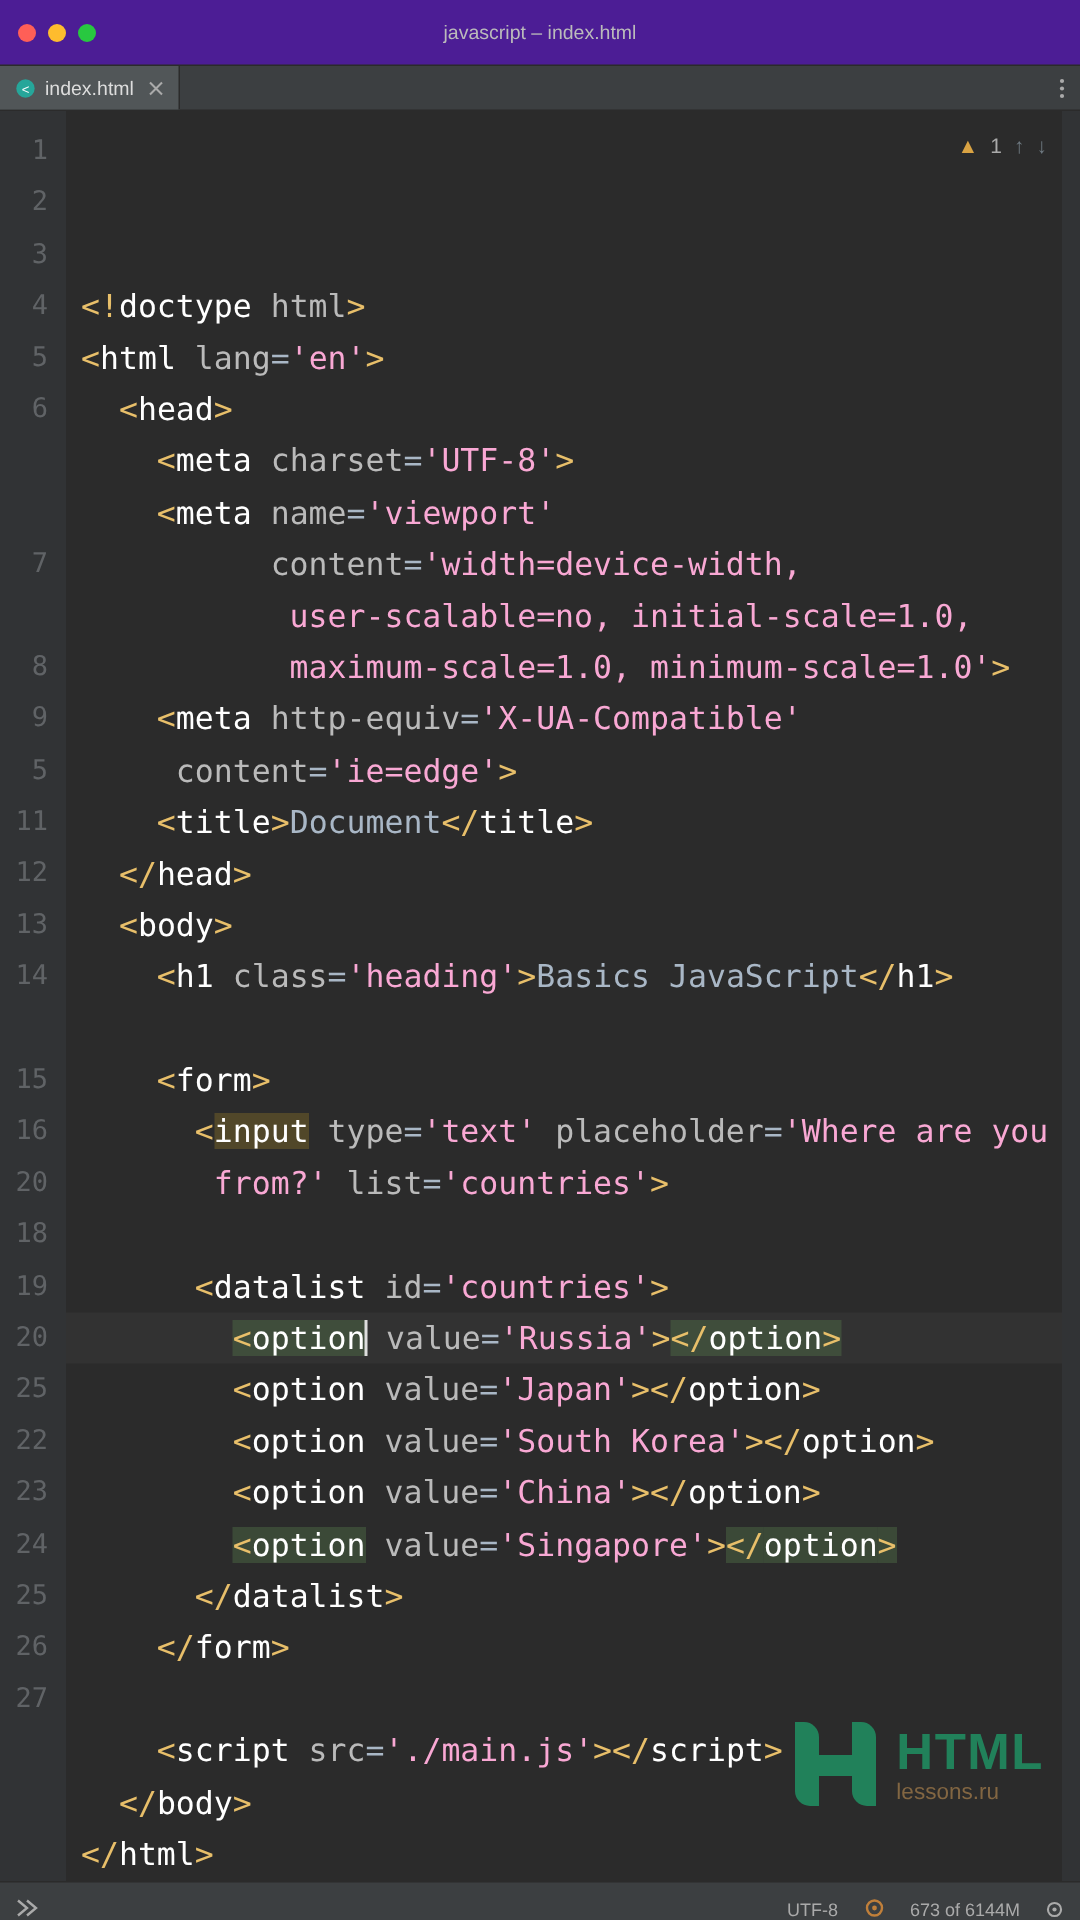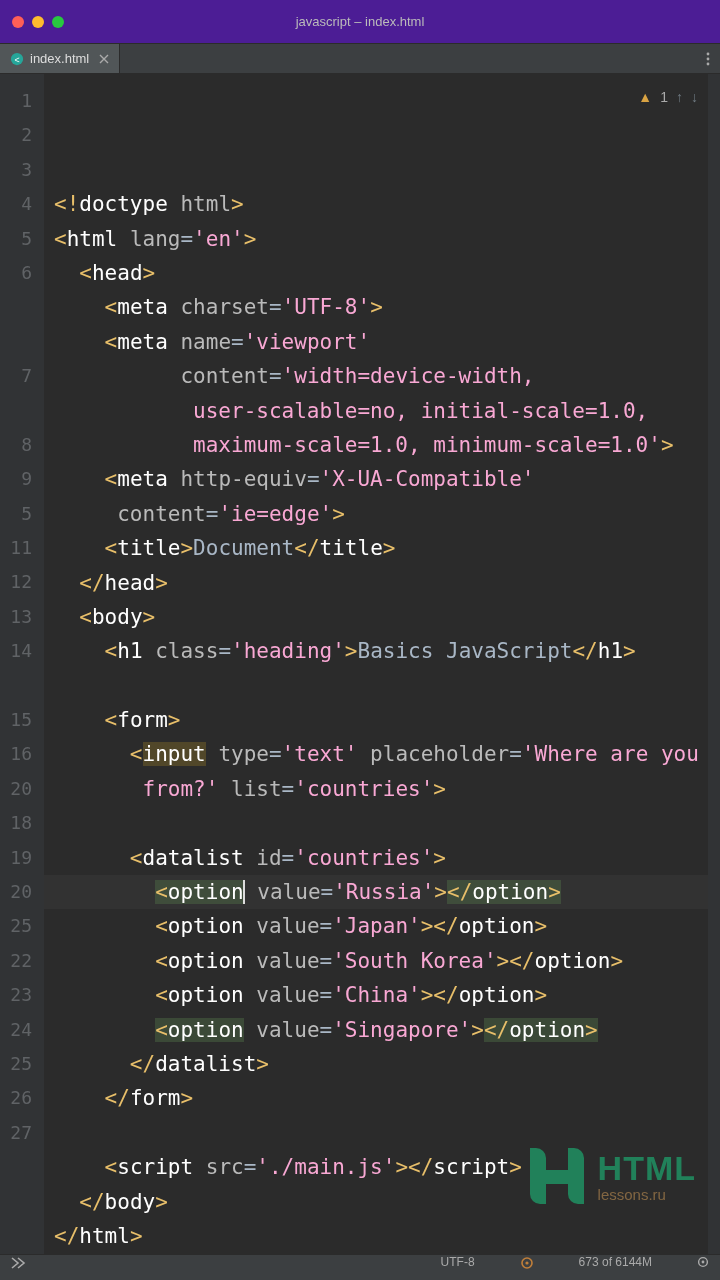--- a/index.html
+++ b/index.html
@@ -93,25 +93,24 @@
   display: flex; align-items: center; gap: 8px;
   font-size: 14px; color: #aaa;
   font-family: -apple-system, sans-serif;
 }
 .warn-tri { color: #d9a343; }
 .arrow { color: #6f7a82; }
 .scrollbar { width: 12px; background: #313335; }
 .statusbar {
   height: 26px; background: #3c3f41;
   border-top: 1px solid #2b2b2b;
-  display: flex; align-items: flex-start;
+  display: flex; align-items: flex-end;
   font-size: 12px; color: #aaa;
   font-family: -apple-system, sans-serif;
   padding: 0 10px;
-  gap: 28px;
 }
 .statusbar .spacer { flex: 1; }
 .status-item { margin-left: 16px; display: flex; align-items: center; gap: 4px; }
 .watermark {
   position: absolute; right: 24px; bottom: 50px;
   display: flex; align-items: center; gap: 12px;
   opacity: 0.75;
 }
 .wm-logo {
   width: 58px; height: 56px;

